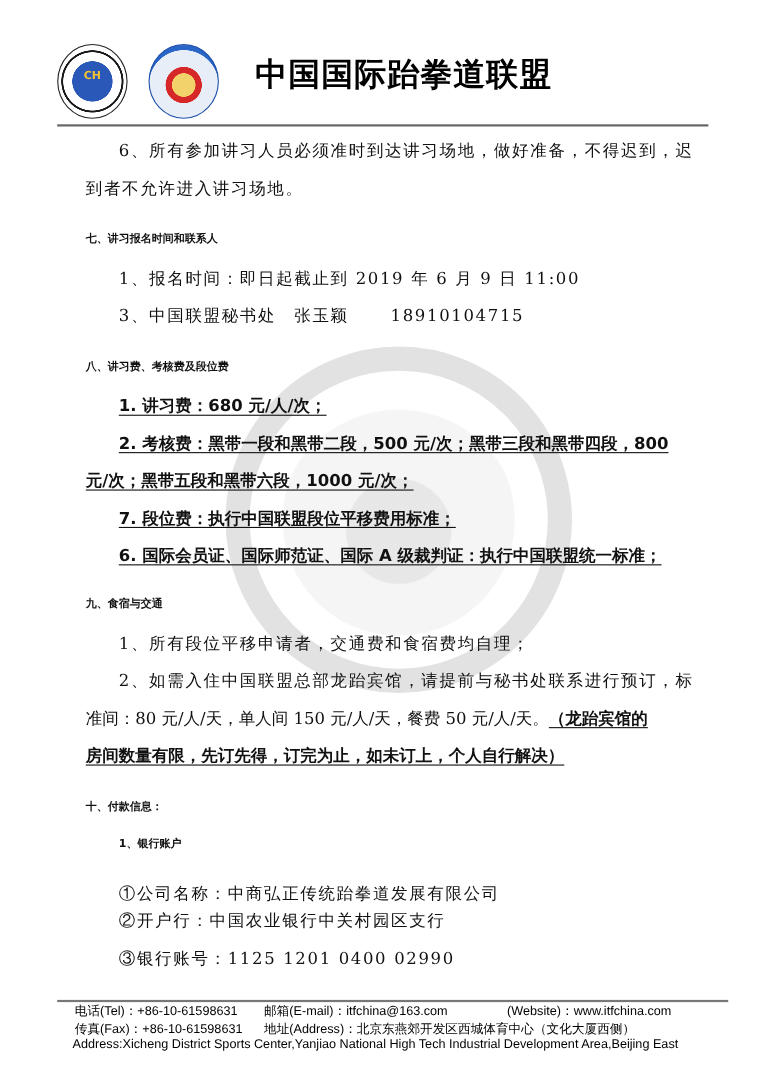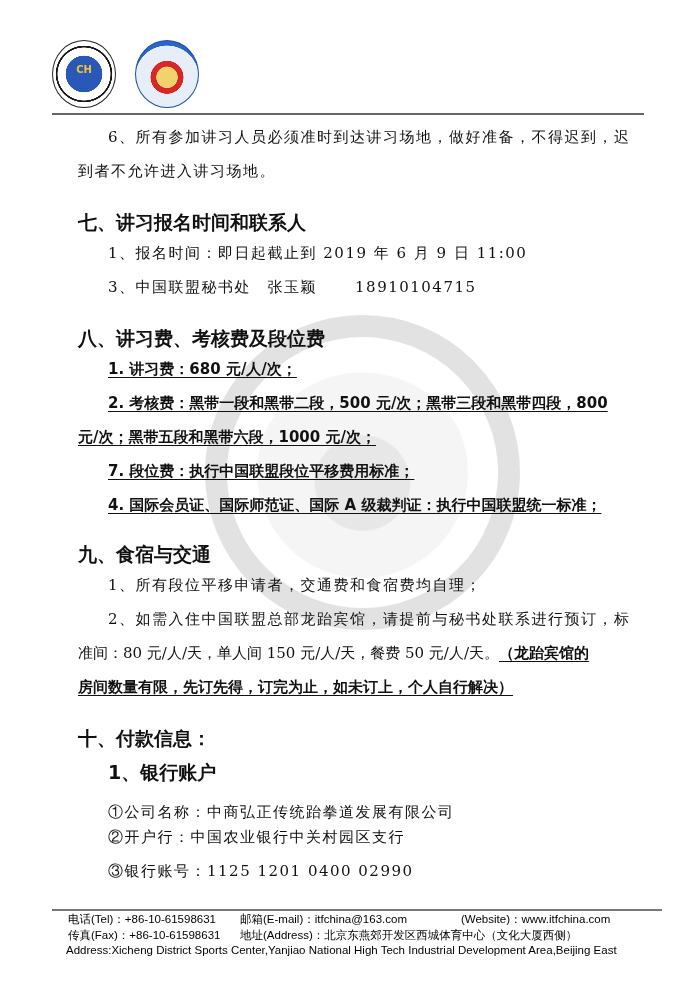--- a/index.html
+++ b/index.html
@@ -19,35 +19,36 @@
   .watermark { position:absolute; left:205px; top:315px; width:315px; height:315px; border-radius:50%;
                border:22px solid rgba(150,150,150,0.28); box-sizing:border-box; pointer-events:none; }
   .watermark .inner { position:absolute; left:30px; top:30px; right:30px; bottom:30px; border-radius:50%;
                background:radial-gradient(circle at 50% 55%, rgba(170,170,170,0.28) 0 30%, rgba(200,200,200,0.18) 31% 70%, rgba(255,255,255,0) 71%); }
 
   .content { position:absolute; left:78px; top:118px; width:556px; font-size:15px; }
   .line { position:absolute; left:0; white-space:nowrap; }
   .indent { left:30px; }
   .bold { font-weight:bold; font-family:"DejaVu Sans", sans-serif; }
   .u { text-decoration:underline; text-underline-offset:3px; }
-  .heading { font-weight:bold; font-family:"DejaVu Sans", sans-serif; font-size:19px; }
+  .heading { font-weight:bold; font-family:"DejaVu Sans", sans-serif; font-size:10px; }
   .spaced { letter-spacing:1.5px; }
 
   .footer-rule { position:absolute; left:52px; top:909px; width:610px; height:2px; background:#777; }
   .footer { position:absolute; left:68px; top:912px; font-family:"Liberation Sans", sans-serif; font-size:11.5px; color:#000; }
   .footer .fl { position:absolute; white-space:nowrap; }
 </style>
 </head>
 <body>
 
 <div class="header">
   <div class="logo logo1">
     <div class="logo-glyph">CH</div>
   </div>
   <div class="logo logo2"></div>
+  <div class="title-cn">中国国际跆拳道联盟</div>
   <div class="rule-top"></div>
 </div>
 
 <div class="watermark">
   <div class="inner"></div>
 </div>
 
 <div class="content">
   <div class="line indent spaced" style="top:10px">6、所有参加讲习人员必须准时到达讲习场地，做好准备，不得迟到，迟</div>
   <div class="line spaced" style="top:44px">到者不允许进入讲习场地。</div>
@@ -56,21 +57,21 @@
   <div class="line indent spaced" style="top:126px">1、报名时间：即日起截止到 2019 年 6 月 9 日 11:00</div>
   <div class="line indent spaced" style="top:160px">
     <span>3、中国联盟秘书处　张玉颖</span><span style="display:inline-block;width:38px"></span><span>18910104715</span>
   </div>
 
   <div class="line heading" style="top:208px">八、讲习费、考核费及段位费</div>
   <div class="line indent bold u" style="top:242px">1. 讲习费：680 元/人/次；</div>
   <div class="line indent bold u" style="top:276px">2. 考核费：黑带一段和黑带二段，500 元/次；黑带三段和黑带四段，800</div>
   <div class="line bold u" style="top:310px">元/次；黑带五段和黑带六段，1000 元/次；</div>
   <div class="line indent bold u" style="top:344px">7. 段位费：执行中国联盟段位平移费用标准；</div>
-  <div class="line indent bold u" style="top:378px">4. 国际会员证、国际师范证、国际 A 级裁判证：执行中国联盟统一标准；</div>
+  <div class="line indent bold u" style="top:378px">6. 国际会员证、国际师范证、国际 A 级裁判证：执行中国联盟统一标准；</div>
 
   <div class="line heading" style="top:424px">九、食宿与交通</div>
   <div class="line indent spaced" style="top:458px">1、所有段位平移申请者，交通费和食宿费均自理；</div>
   <div class="line indent spaced" style="top:492px">2、如需入住中国联盟总部龙跆宾馆，请提前与秘书处联系进行预订，标</div>
   <div class="line" style="top:526px">
     <span>准间：80 元/人/天，单人间 150 元/人/天，餐费 50 元/人/天。</span><span class="bold u">（龙跆宾馆的</span>
   </div>
   <div class="line bold u" style="top:560px">房间数量有限，先订先得，订完为止，如未订上，个人自行解决）</div>
 
   <div class="line heading" style="top:608px">十、付款信息：</div>

